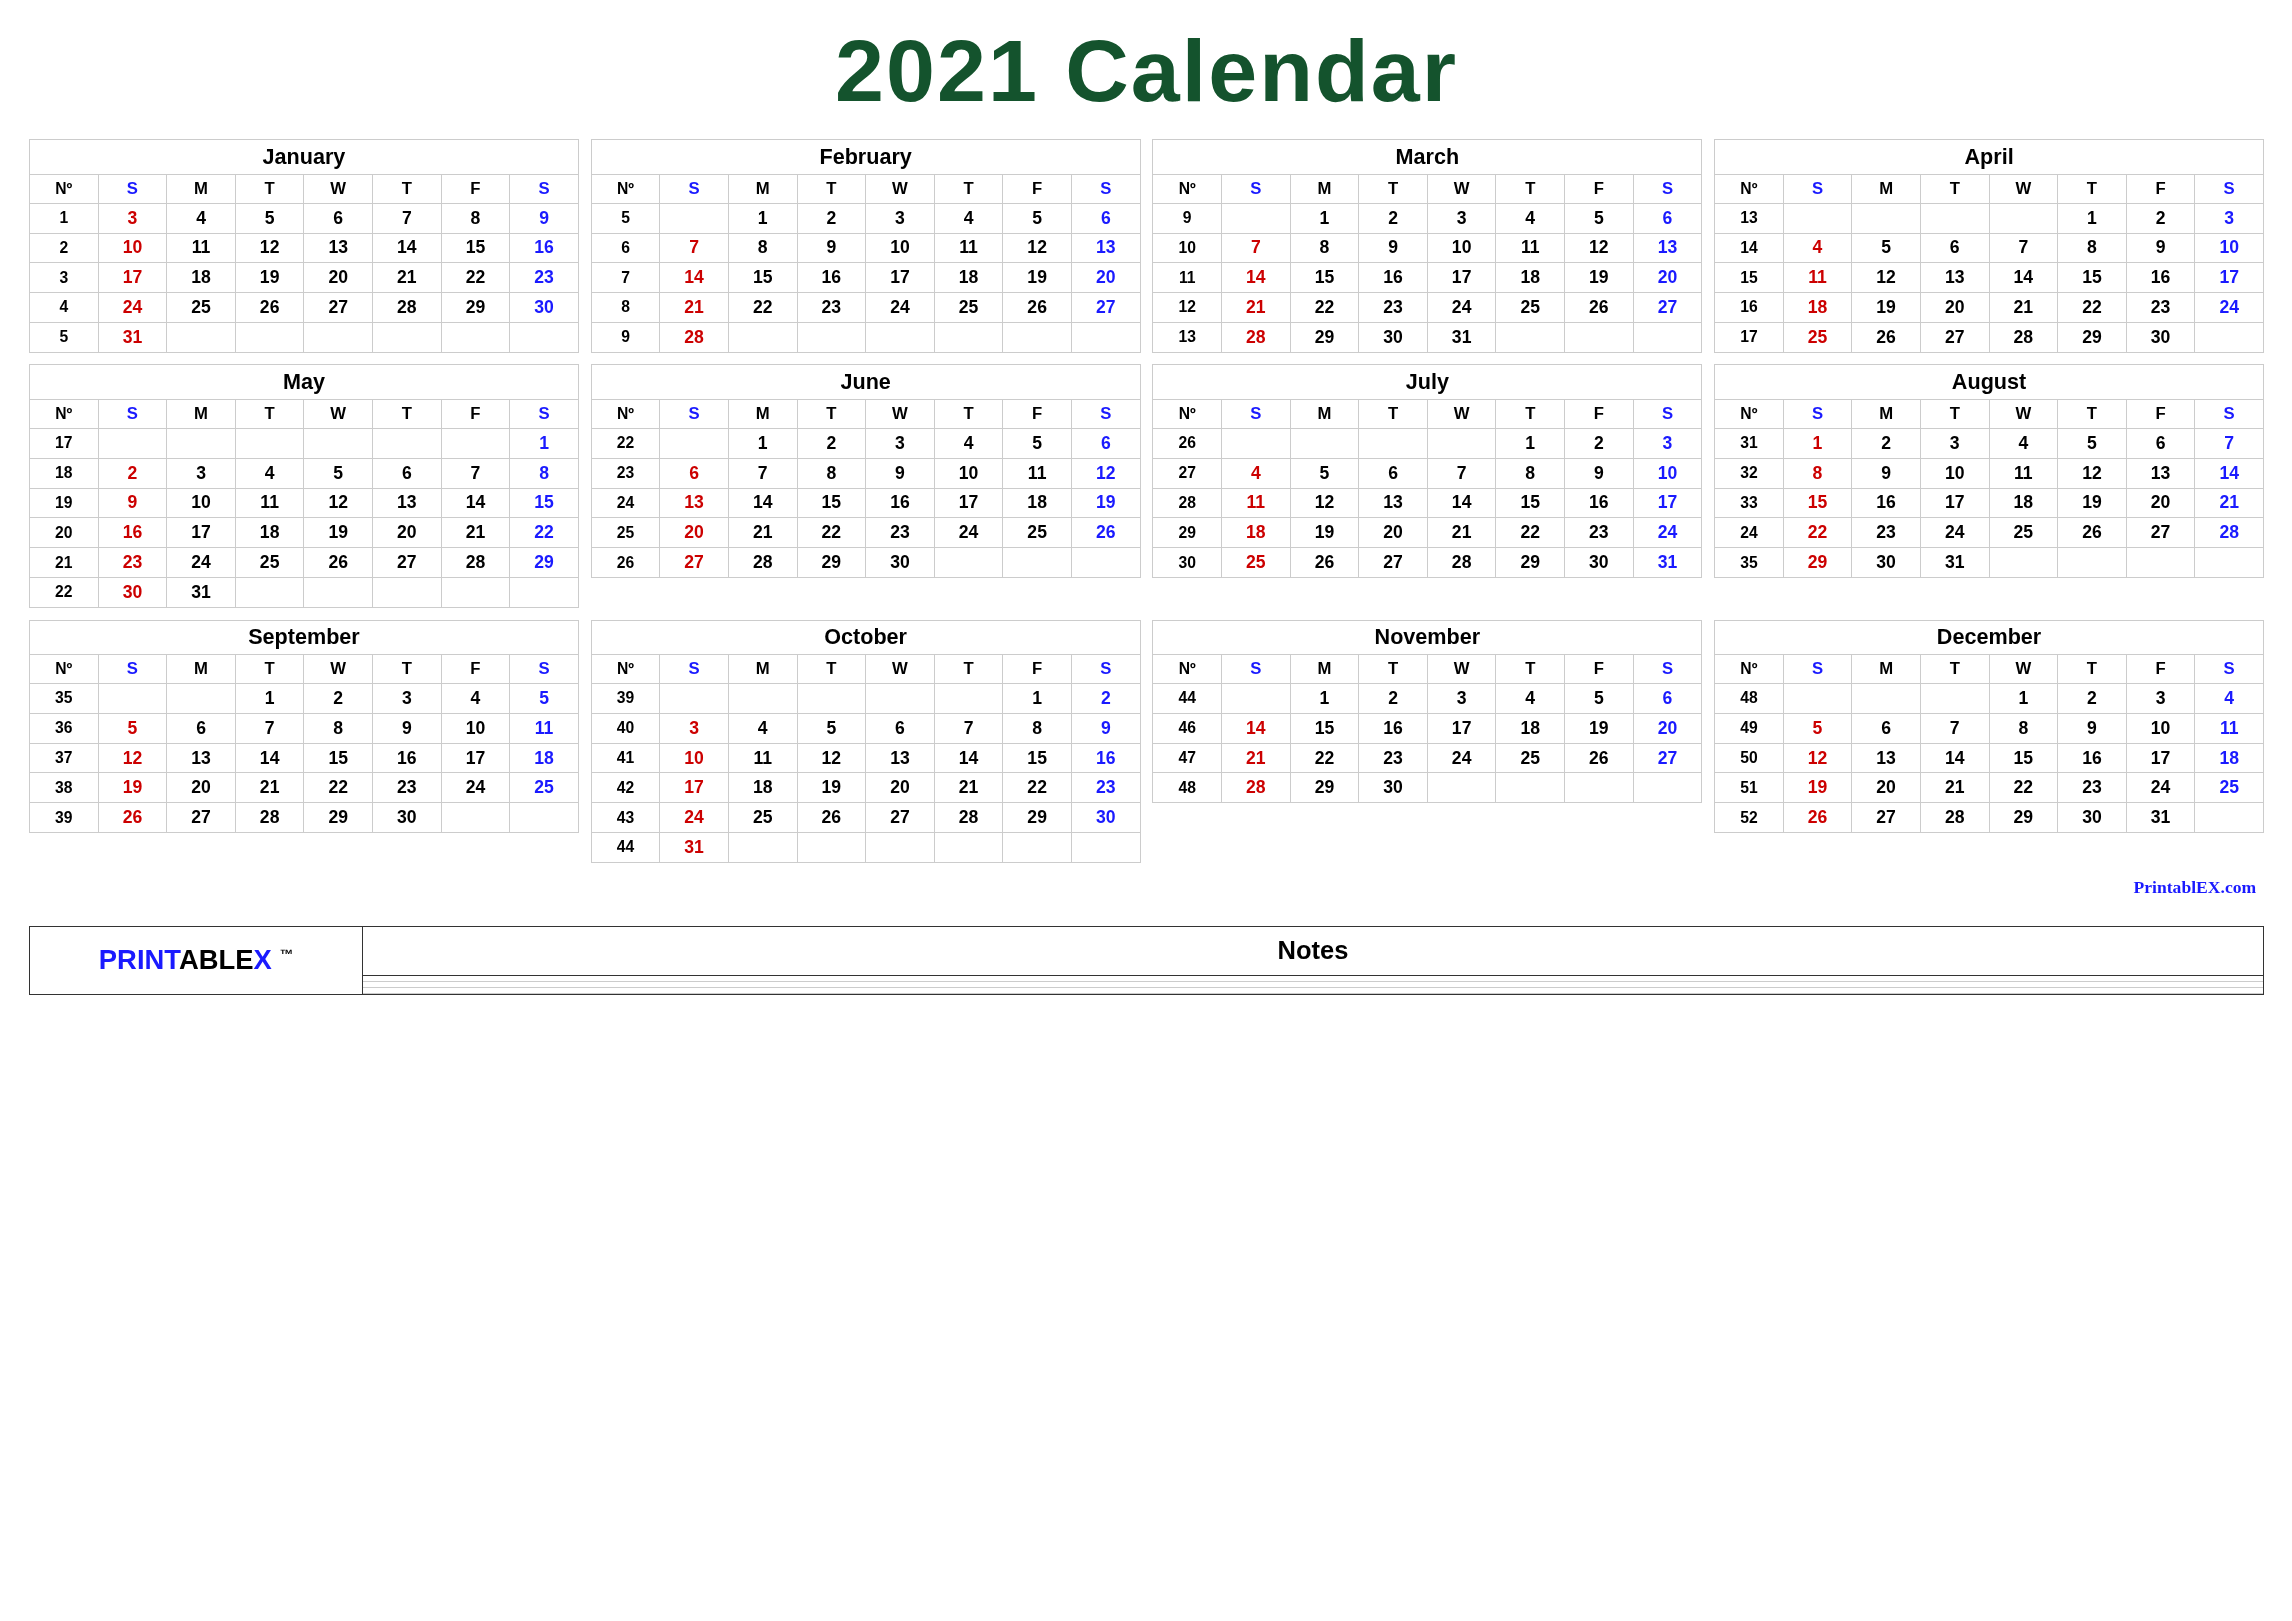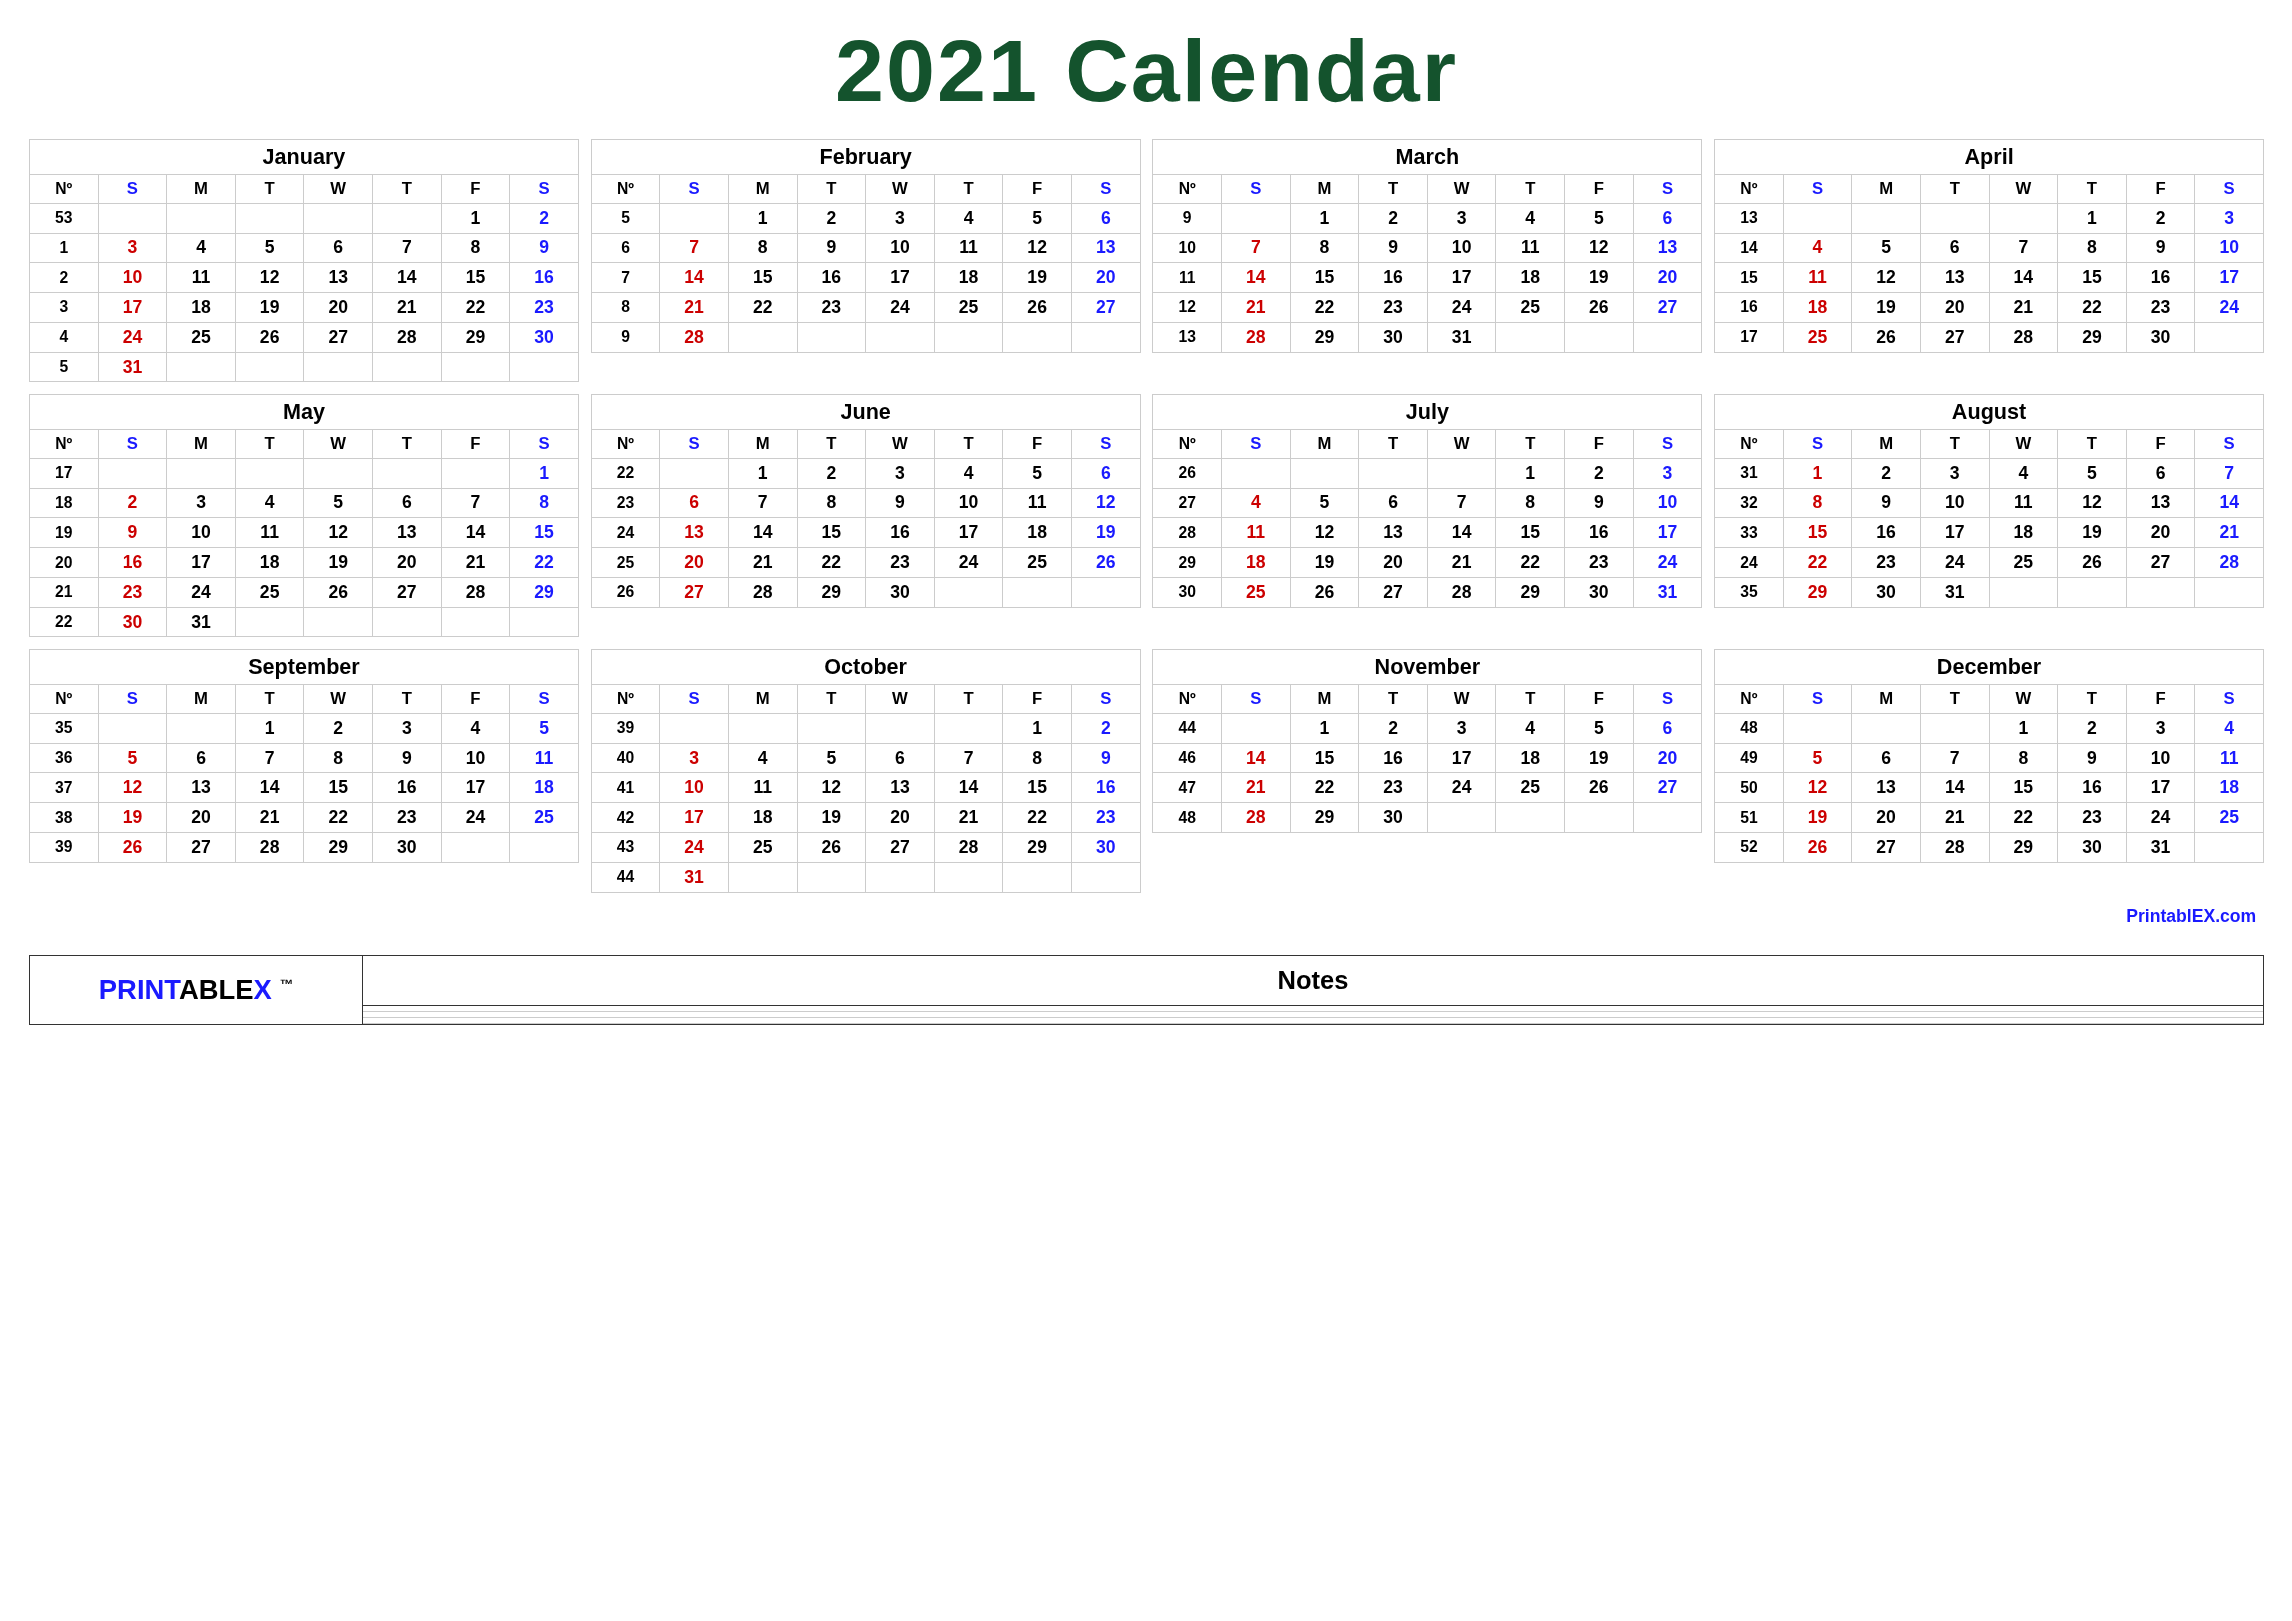--- a/index.html
+++ b/index.html
@@ -117,20 +117,21 @@
     .notes-line {
       flex: 1;
       border-bottom: 1px solid #ccc;
     }
     .printablex-link {
       text-align: right;
       color: #cc0000;
       font-size: 17.6px;
       font-weight: 700;
       padding: 2px 7.8px;
+      font-family: Liberation Serif, serif;
     }
     .printablex-link span { color: #1a1aff; }
   </style>
 </head>
 <body>
 
 <h1>2021 Calendar</h1>
 
 <div class="calendars-grid" id="calendars-grid">
     <div>
@@ -146,30 +147,20 @@
             <th class="sunday">S</th>
             <th>M</th>
             <th>T</th>
             <th>W</th>
             <th>T</th>
             <th>F</th>
             <th class="saturday">S</th>
           </tr>
         </thead>
         <tbody>
-          <tr>
-            <td class="week-num">53</td>
-            <td class="empty"></td>
-            <td class="empty"></td>
-            <td class="empty"></td>
-            <td class="empty"></td>
-            <td class="empty"></td>
-            <td>1</td>
-            <td class="saturday">2</td>
-          </tr>
           <tr>
             <td class="week-num">1</td>
             <td class="sunday">3</td>
             <td>4</td>
             <td>5</td>
             <td>6</td>
             <td>7</td>
             <td>8</td>
             <td class="saturday">9</td>
           </tr>

